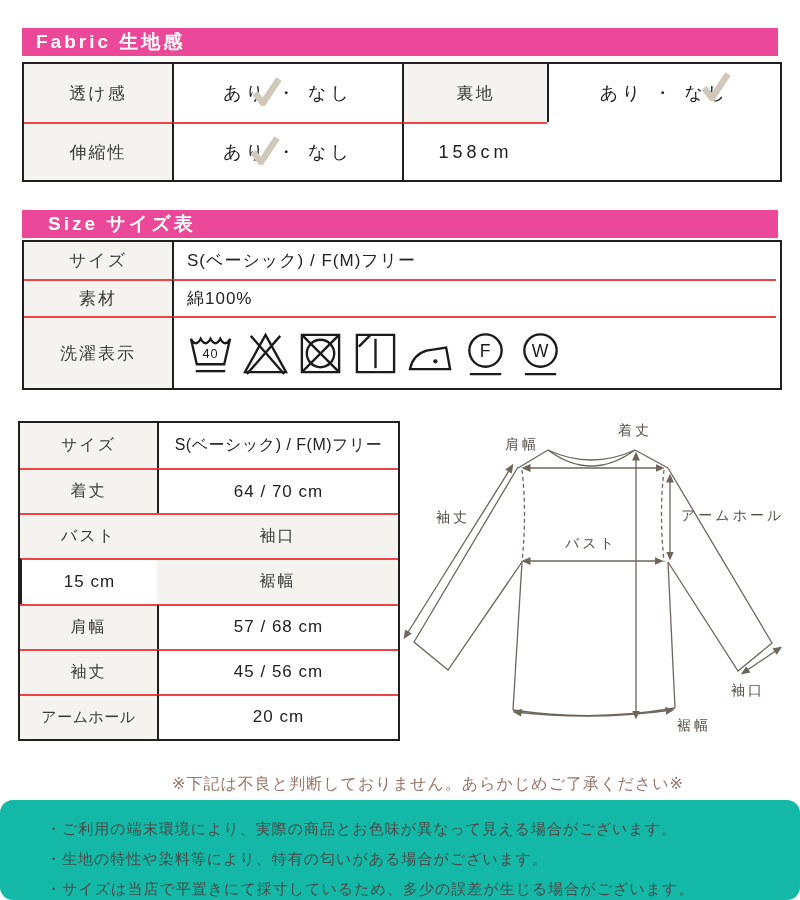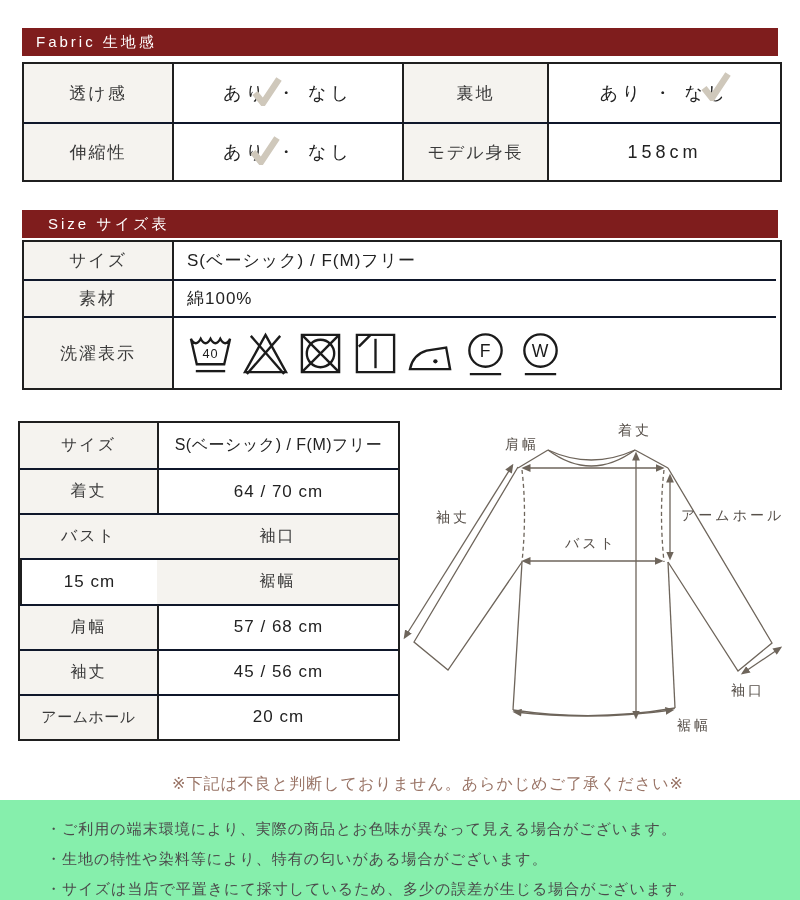--- a/index.html
+++ b/index.html
@@ -3,29 +3,29 @@
 <meta charset="utf-8">
 <style>
   html,body{margin:0;padding:0;}
   body{
     width:800px;height:900px;position:relative;background:#ffffff;
     font-family:"Liberation Sans","DejaVu Sans",sans-serif;
     color:#333;overflow:hidden;
   }
   .section-bar{
     position:absolute;left:22px;width:756px;height:28px;
-    background:#7f1d1d;color:#ffffff;font-size:15px;letter-spacing:3px;
-    line-height:28px;padding-left:14px;box-sizing:border-box;font-weight:400;
+    background:#ec4899;color:#ffffff;font-size:19px;letter-spacing:3px;
+    line-height:28px;padding-left:14px;box-sizing:border-box;font-weight:700;
   }
   #bar-fabric{top:28px;}
   #bar-size{top:210px;padding-left:26px;}
 
   
   .tbl{position:absolute;border:2px solid #1f1f1f;background:#fff;display:grid;}
-  .tbl .cell{border-top:2px solid #0f172a;border-left:2px solid #1f1f1f;
+  .tbl .cell{border-top:2px solid #ef4444;border-left:2px solid #1f1f1f;
     display:flex;align-items:center;justify-content:center;position:relative;box-sizing:border-box;}
   .tbl .cell.first-row{border-top:none;}
   .tbl .cell.first-col{border-left:none;}
   .lbl{background:#f5f3ef;font-size:17px;letter-spacing:2px;color:#3a3a3a;}
   .val{font-size:18px;color:#222;letter-spacing:2px;}
 
   #fabric-table{top:62px;left:22px;width:756px;height:116px;
     grid-template-columns:148px 230px 145px 233px;grid-template-rows:1fr 1fr;}
   #fabric-table .val{letter-spacing:4px;}
 
@@ -54,22 +54,22 @@
   .dg-text{font-size:14px;fill:#57504a;letter-spacing:3px;font-family:"Liberation Sans","DejaVu Sans",sans-serif;}
 
   
   .care-icon path,.care-icon circle,.care-icon line{stroke:#1b1b1b;stroke-width:2.4;fill:none;}
   .care-icon .fillmark{fill:#1b1b1b;stroke:none;}
   .care-icon text{fill:#1b1b1b;stroke:none;font-family:"Liberation Sans","DejaVu Sans",sans-serif;}
 
   
   #note-heading{position:absolute;top:774px;left:0;width:800px;text-align:center;
     font-size:16px;color:#997466;letter-spacing:1px;padding-left:28px;}
-  #notes-box{position:absolute;top:800px;left:0;width:800px;height:100px;background:#86efac;
-    box-sizing:border-box;padding:14px 0 0 46px;}
+  #notes-box{position:absolute;top:800px;left:0;width:800px;height:100px;background:#14b8a6;
+    box-sizing:border-box;padding:14px 0 0 46px;border-radius:13px;}
   .note-item{font-size:15px;color:#4b4b4b;line-height:30px;letter-spacing:1px;}
 </style>
 </head>
 <body>
 
 <div id="bar-fabric" class="section-bar">Fabric 生地感</div>
 
 <div id="fabric-table" class="tbl">
   <div class="cell lbl first-row first-col">透け感</div>
   <div class="cell val first-row">
@@ -85,21 +85,20 @@
         <polyline points="3,17 11,27 27,3" fill="none" stroke="#cfc8bb" stroke-width="6.5"></polyline>
       </svg>
   </div>
   <div class="cell lbl first-col">伸縮性</div>
   <div class="cell val">
     <span>あり ・ なし</span>
     <svg class="checkmark chk-c" viewBox="0 0 30 30">
         <polyline points="3,17 11,27 27,3" fill="none" stroke="#cfc8bb" stroke-width="6.5"></polyline>
       </svg>
   </div>
-  <div class="cell lbl">モデル身長</div>
   <div class="cell val">158cm</div>
 </div>
 
 <div id="bar-size" class="section-bar">Size サイズ表</div>
 
 <div id="size-table" class="tbl">
   <div class="cell lbl first-row first-col">サイズ</div>
   <div class="cell val first-row">S(ベーシック) / F(M)フリー</div>
   <div class="cell lbl first-col">素材</div>
   <div class="cell val">綿100%</div>

